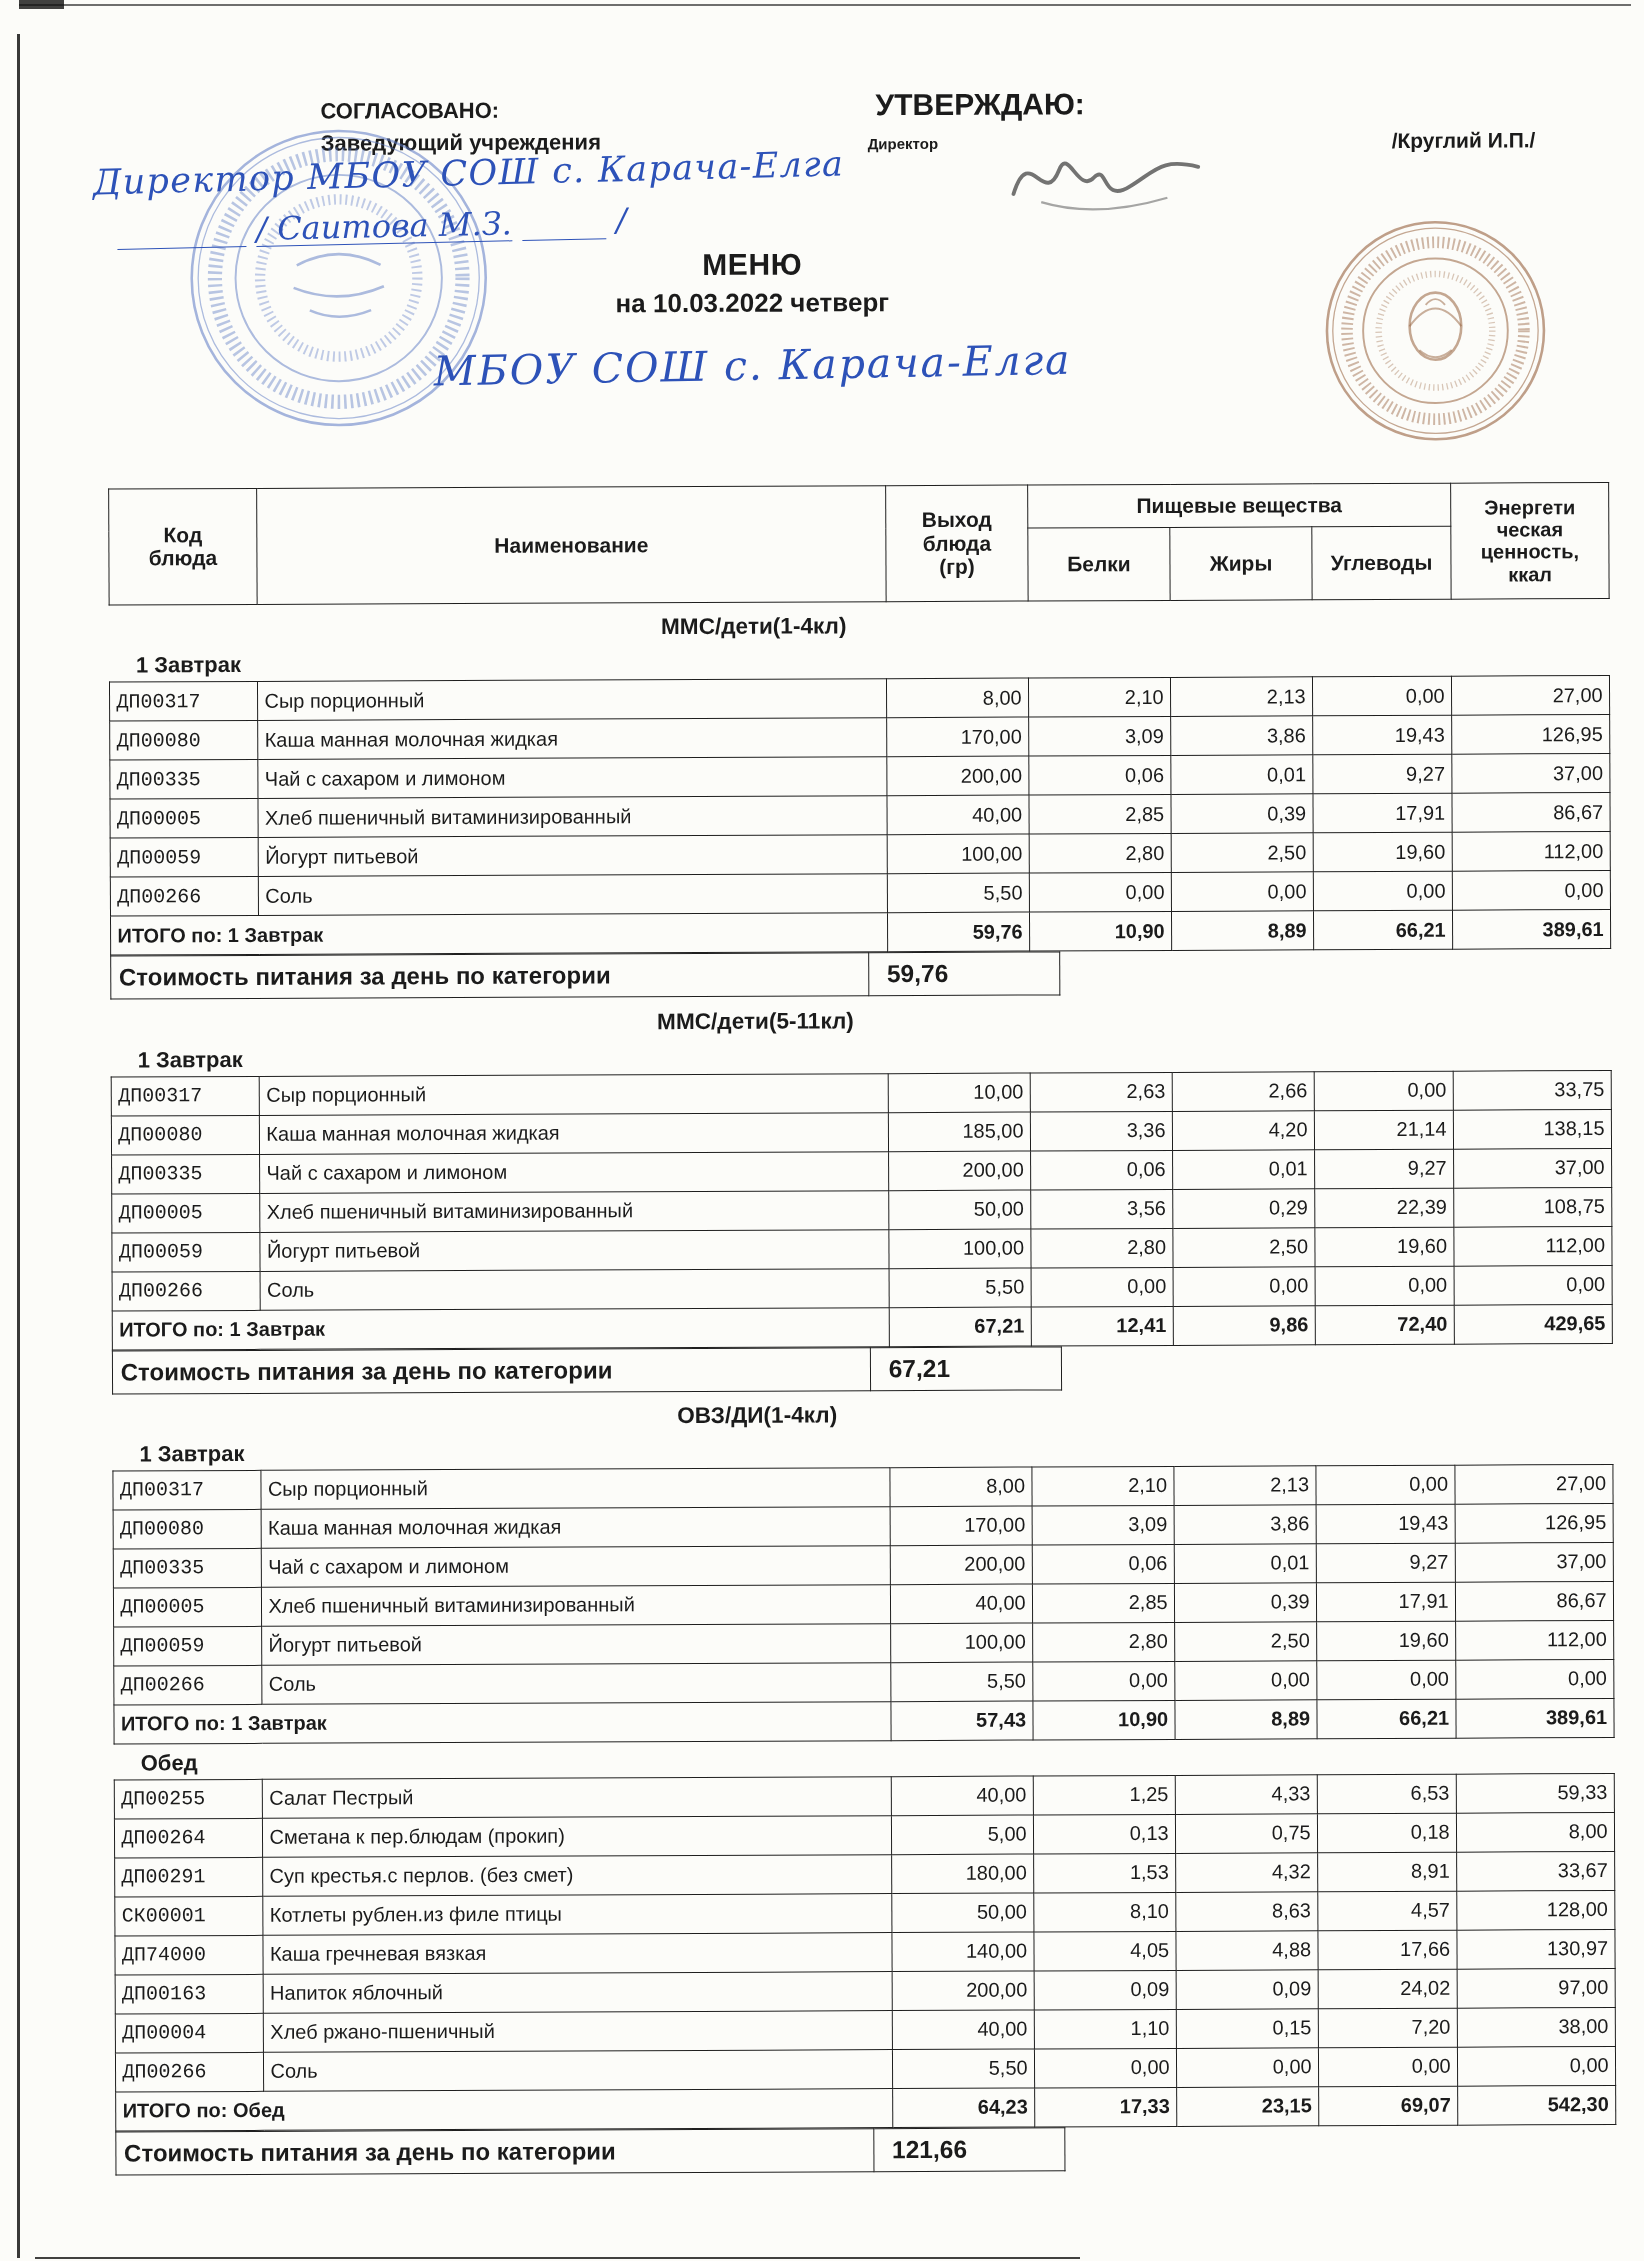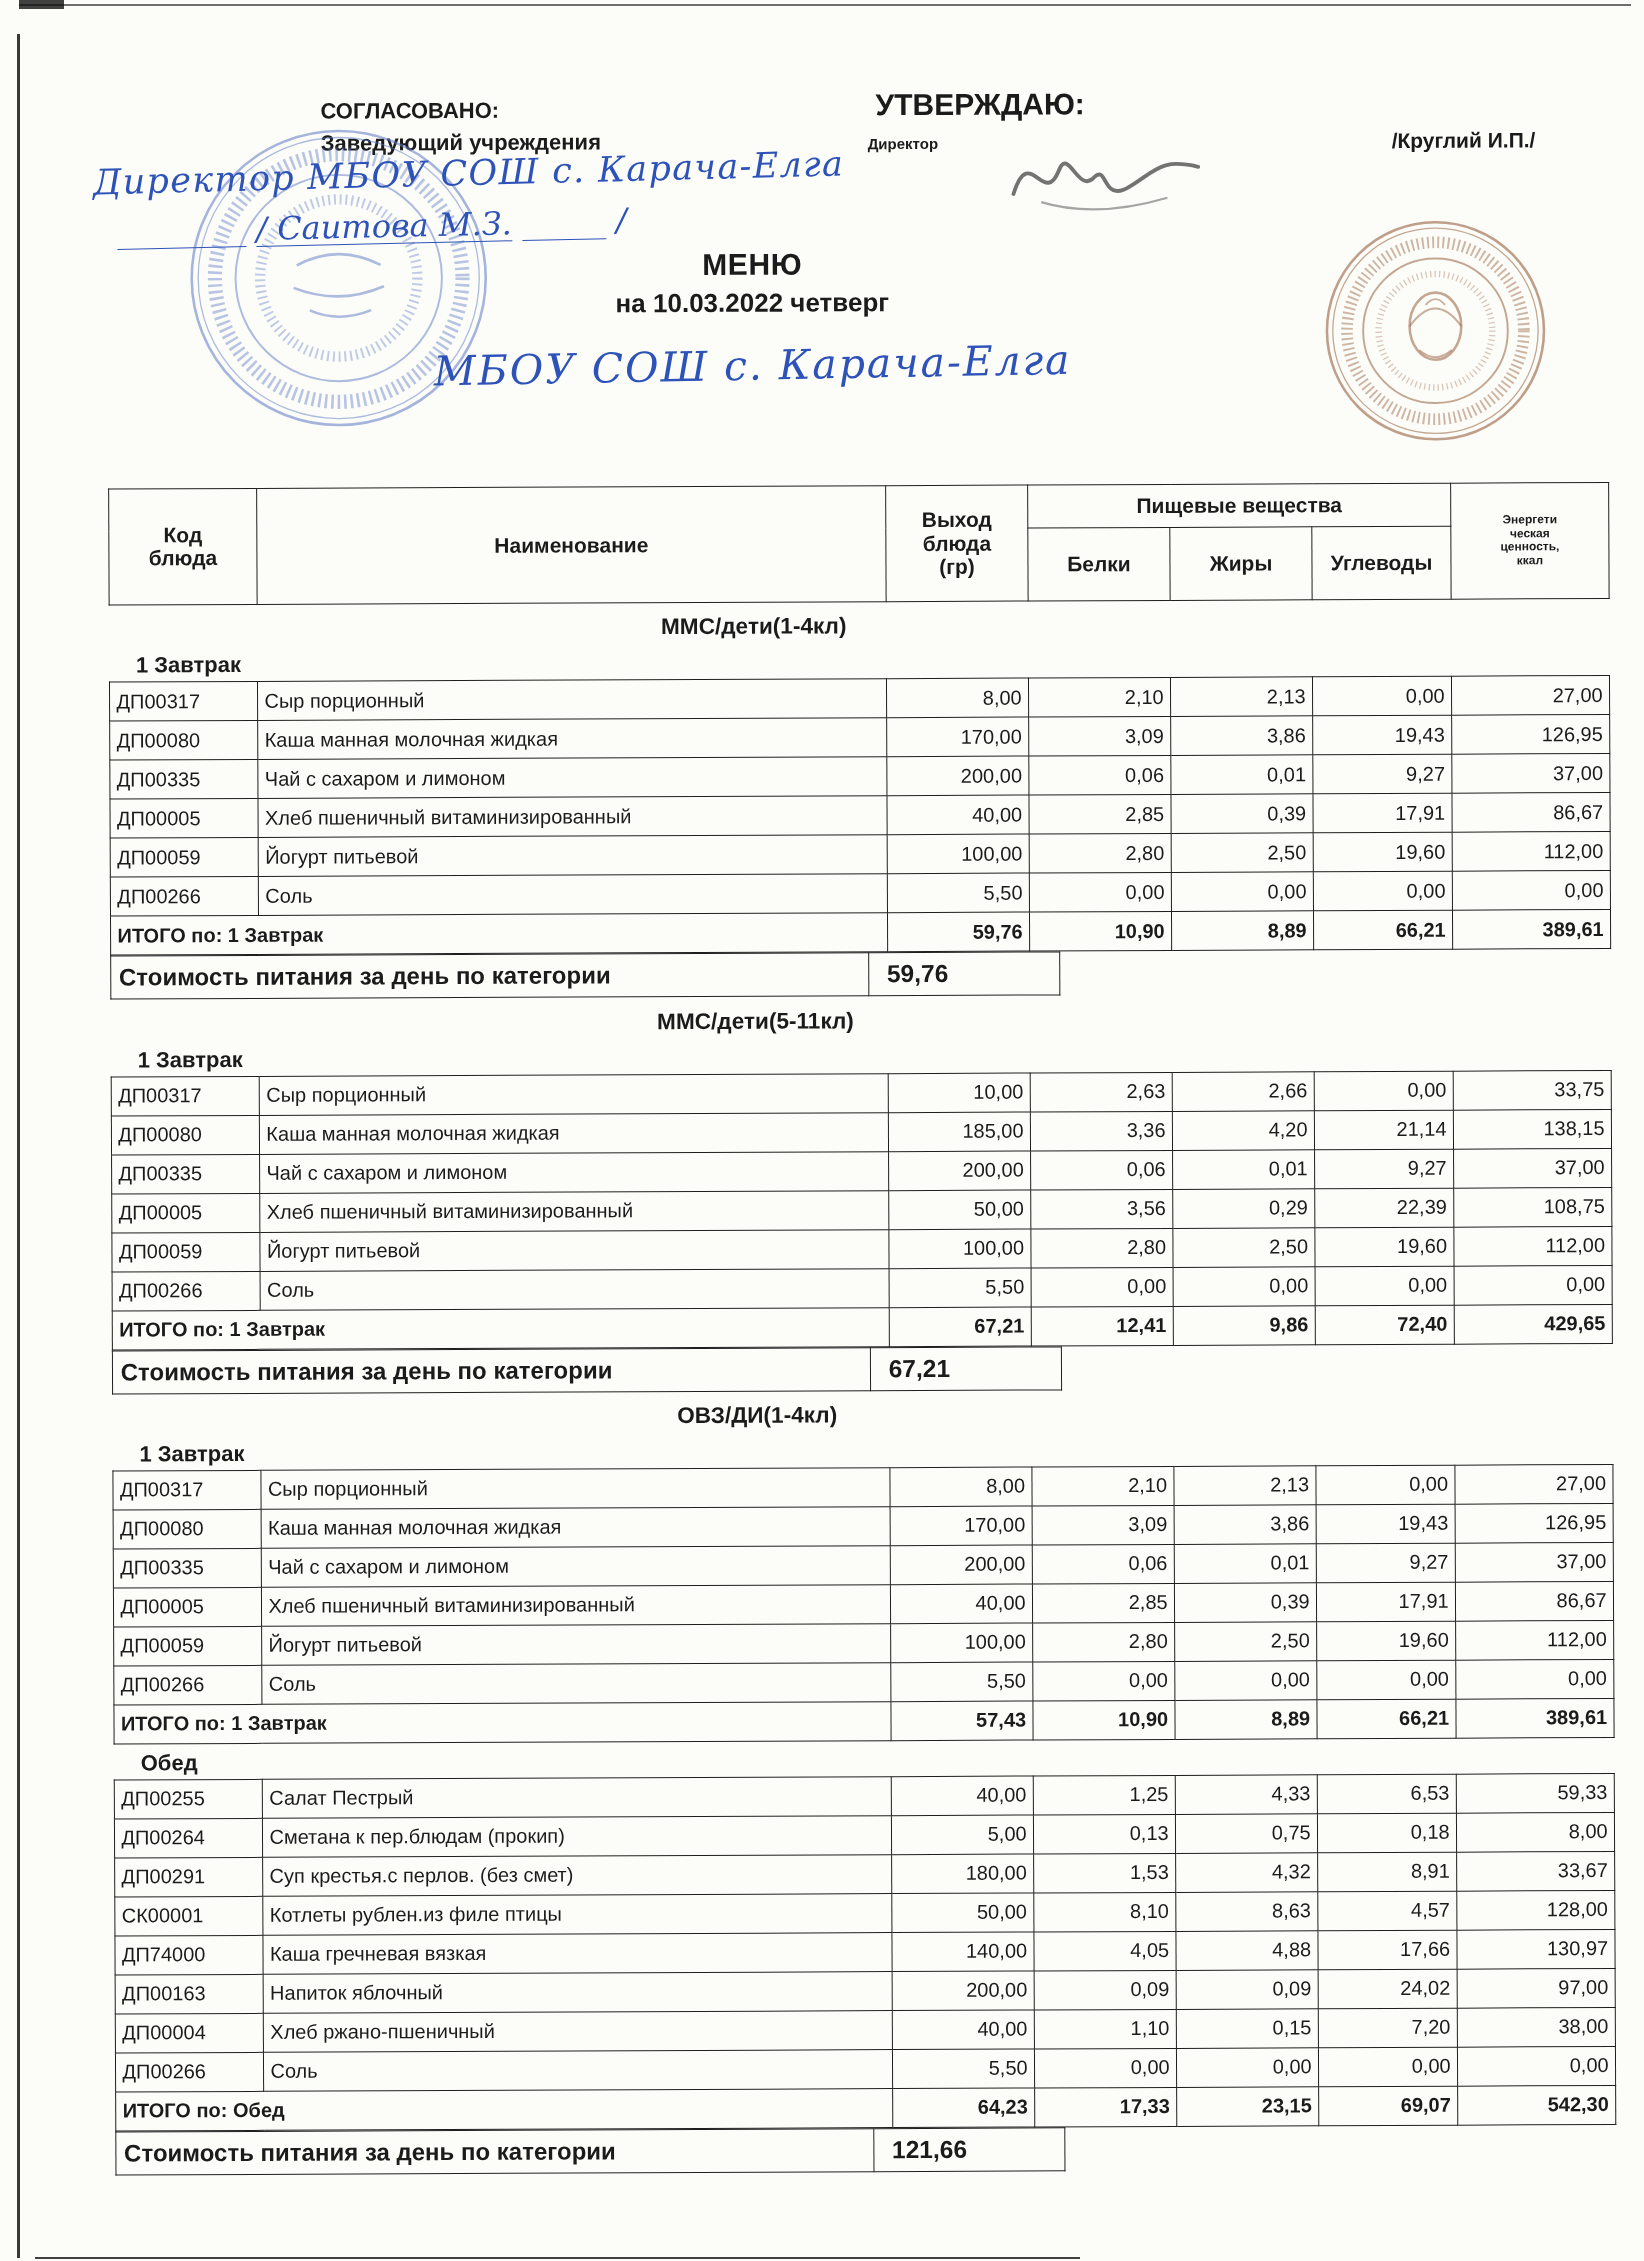--- a/index.html
+++ b/index.html
@@ -38,22 +38,22 @@
   .signature{position:absolute;left:1003px;top:137px;z-index:2;}
 
   
   .content{position:relative;margin-left:106px;width:1499px;}
   table{border-collapse:collapse;table-layout:fixed;}
   .menu-table{width:1499px;}
   .menu-table td{border:1.9px solid #1f1f1f;height:38px;font-size:20px;padding:0 6.4px;overflow:hidden;white-space:nowrap;vertical-align:middle;}
   .header-table td{font-weight:bold;text-align:center;vertical-align:middle;font-size:21px;line-height:1.12;white-space:pre-line;padding:3.9px 2.6px;height:auto;}
   .header-table .row-nutrients td{height:34px;}
   .header-table .row-sub td{height:64px;}
-  .header-table .energy-h{font-size:12px;}
-  .cell-code{padding-left:5.2px;}
+  .header-table .energy-h{font-size:20px;}
+  .cell-code{padding-left:5.2px;font-family:Liberation Mono, monospace;}
   .cell-name{padding-left:7.7px;}
   .num{text-align:right;padding-right:10.3px;}
   .total-row td{font-weight:bold;}
   .total-label{font-size:20.6px;padding-left:5.2px;}
 
   .cat-title{position:relative;left:-106px;width:1502px;text-align:center;font-weight:bold;font-size:22.6px;margin:11.6px 0 3.9px;}
   .meal-label{font-size:22px;font-weight:bold;padding:6.4px 0 2.6px 27px;}
 
   .cost-table{width:919px;}
   .cost-table td{border:1.9px solid #1f1f1f;height:40px;vertical-align:middle;}

